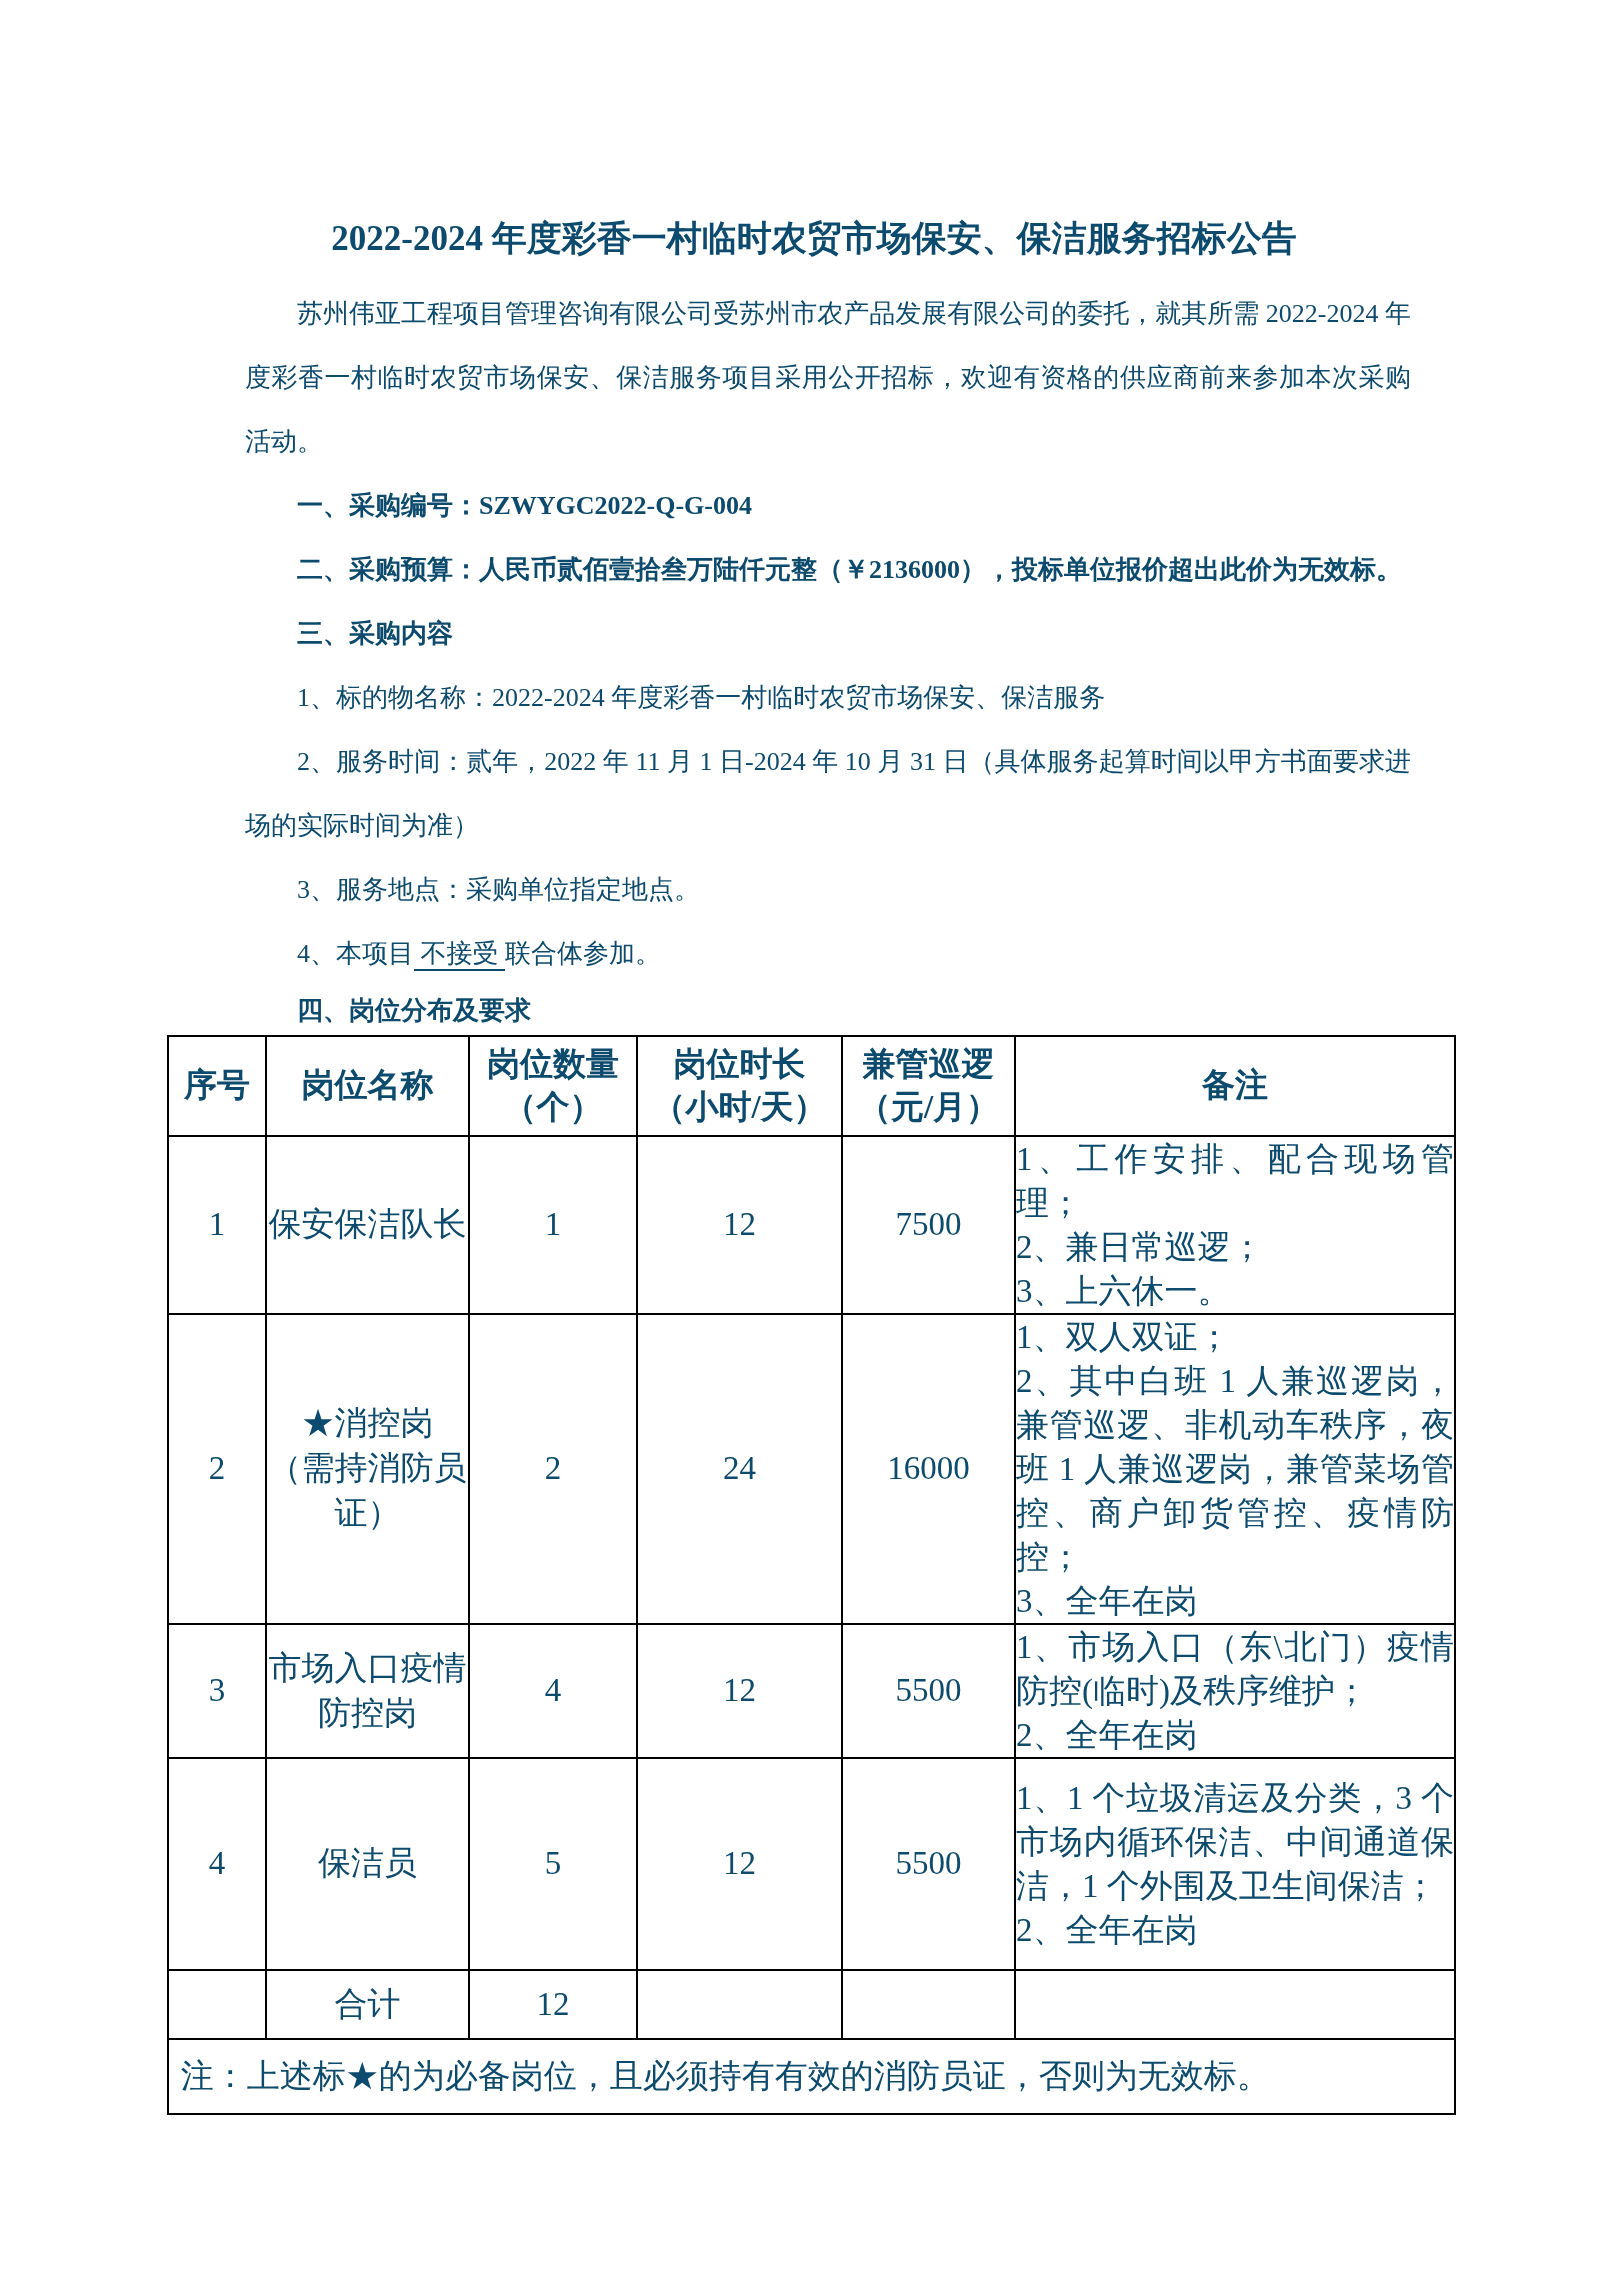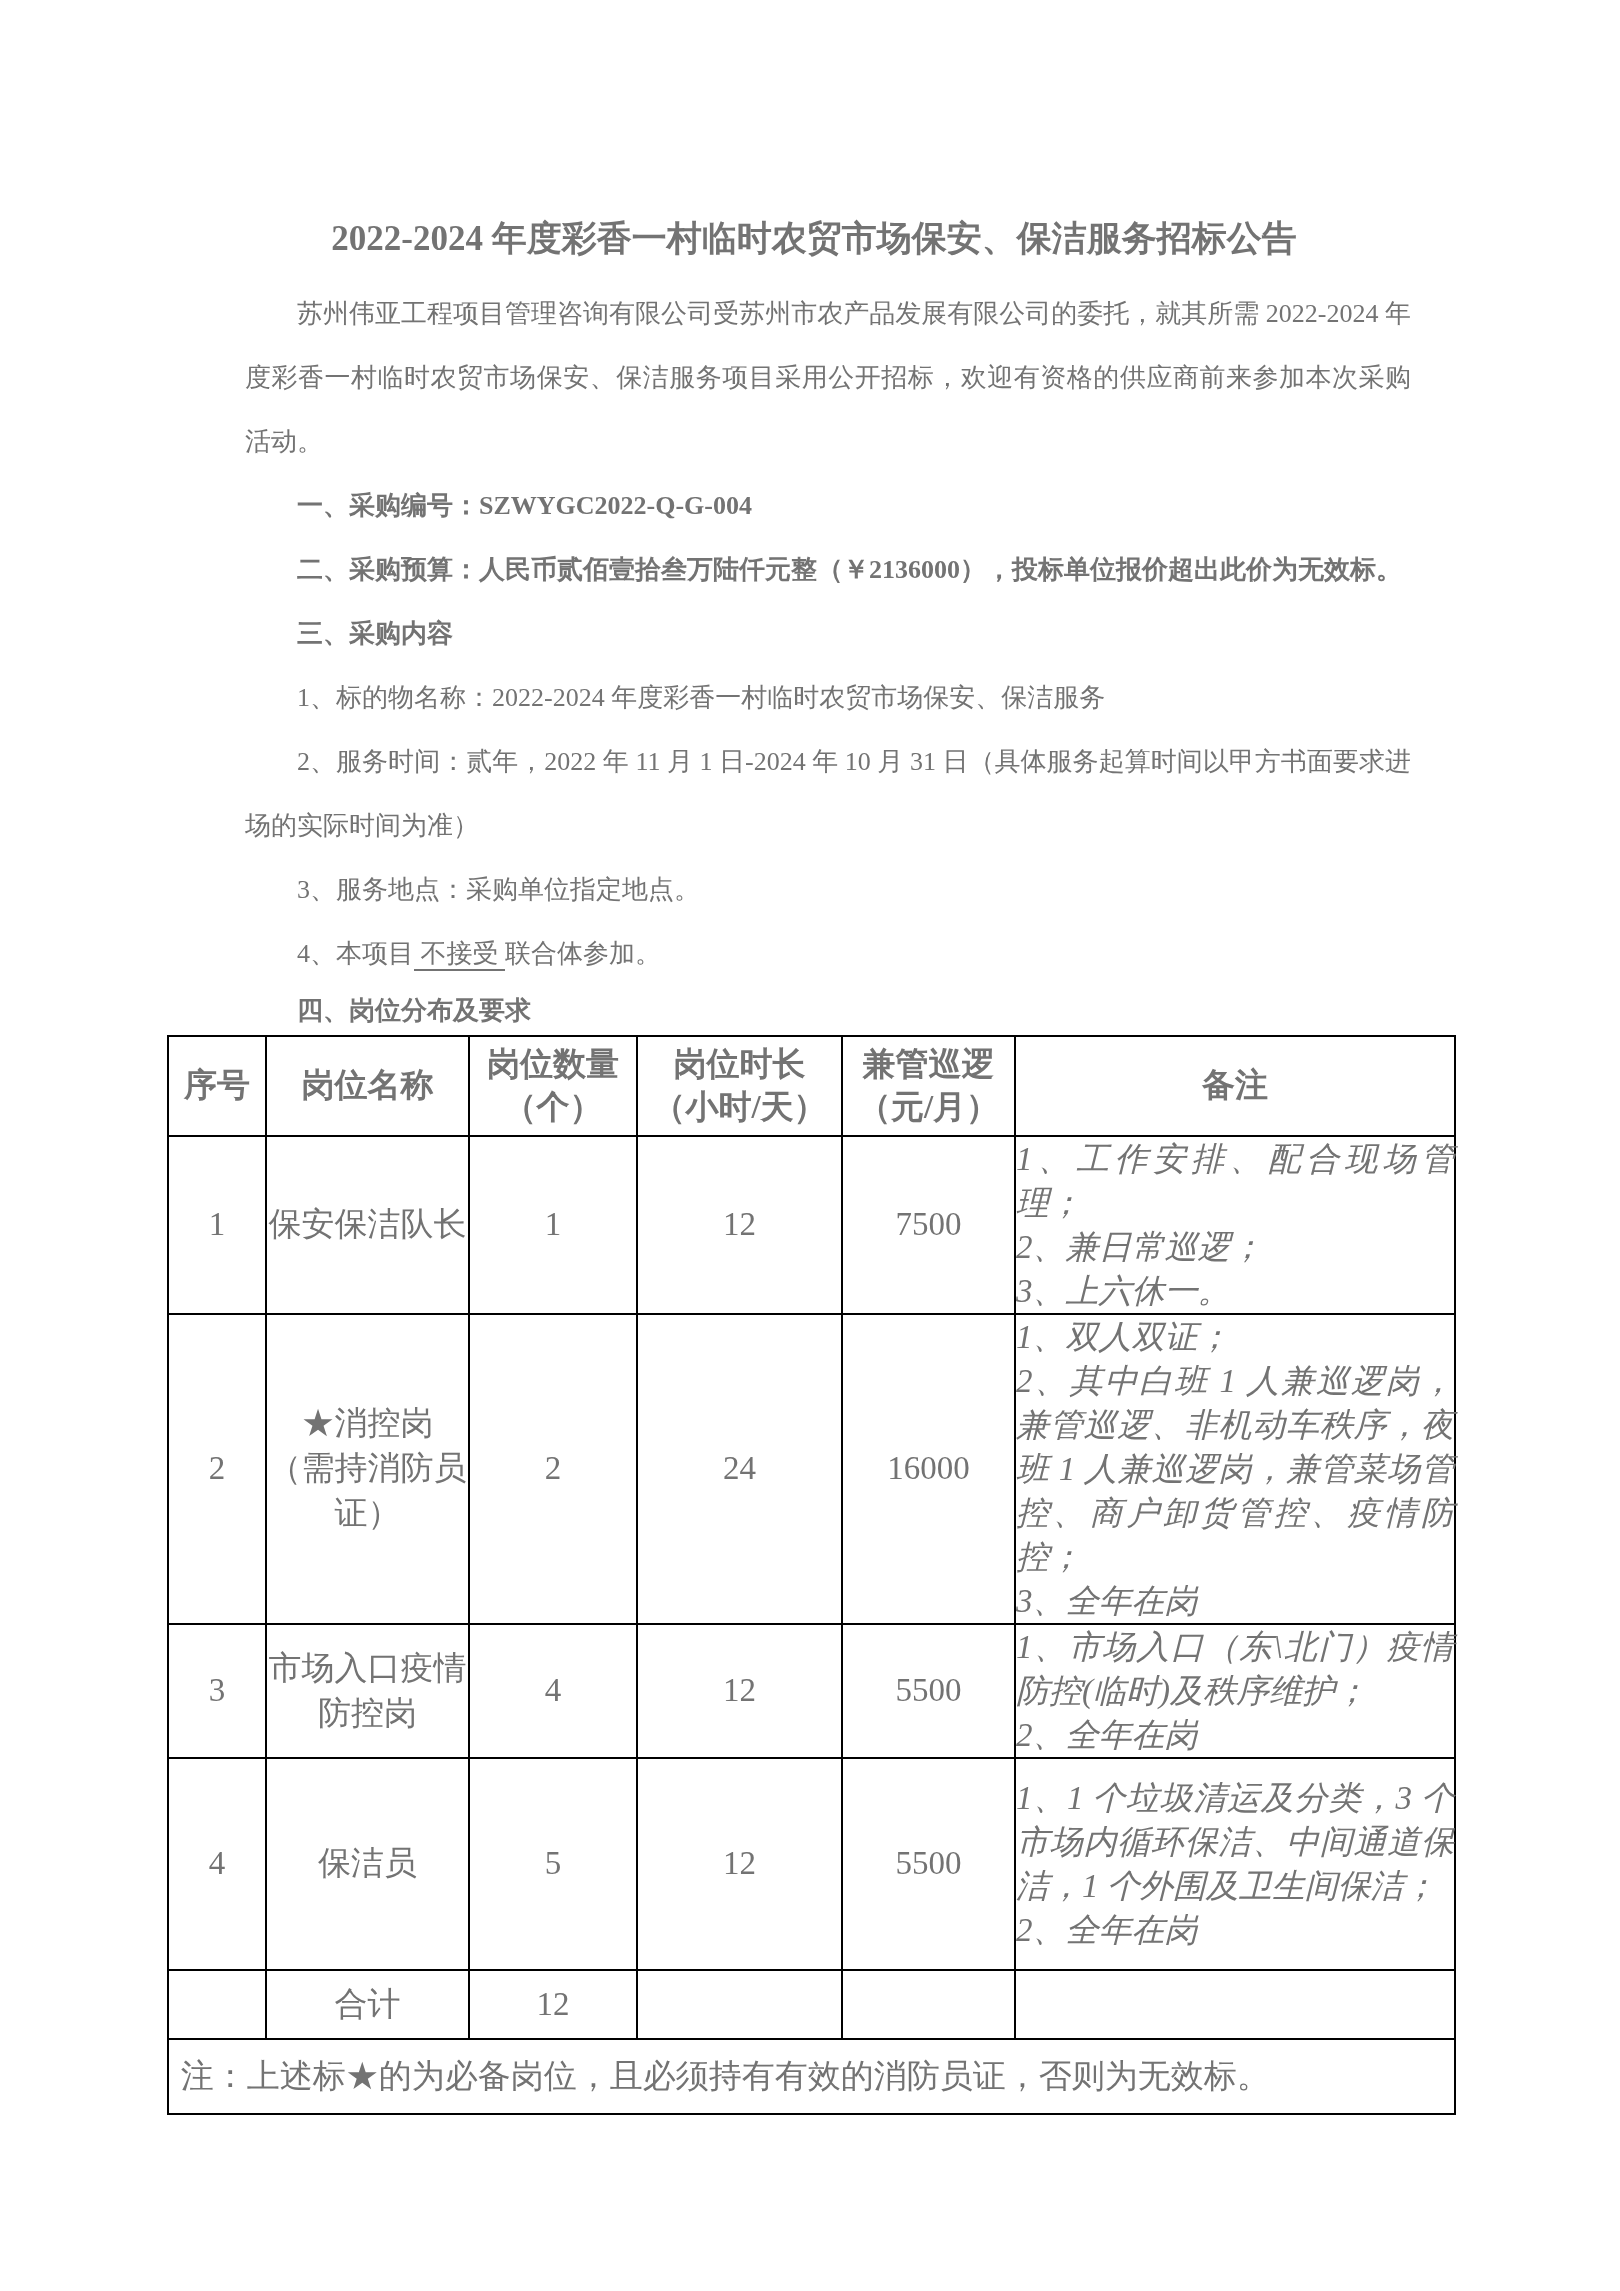--- a/index.html
+++ b/index.html
@@ -7,21 +7,21 @@
     padding: 0;
     background: #ffffff;
   }
   .page {
     position: relative;
     width: 1620px;
     height: 2292px;
     background: #ffffff;
     overflow: hidden;
     font-family: "Liberation Serif", "DejaVu Serif", serif;
-    color: #737373;
+    color: #0c4a6e;
   }
   .doc {
     position: absolute;
     left: 167px;
     top: 0;
     width: 1294px;
     padding-top: 206px;
   }
   .title {
     margin: 0;
@@ -78,21 +78,20 @@
   }
   td.c-name {
     text-align: center;
     line-height: 45px;
     white-space: pre-line;
     padding: 0 7.8px;
   }
   td.c-remark {
     text-align: left;
     padding: 2px 9.8px;
-    font-style: italic;
   }
   td.c-remark .rline {
     line-height: 44px;
     text-align: justify;
   }
   tr.r1 td { height: 135px; }
   tr.r2 td { height: 264px; margin-top: 48px; }
   tr.r3 td { height: 123px; }
   tr.r4 td { height: 210px; }
   tr.r-total td { height: 67px; }

